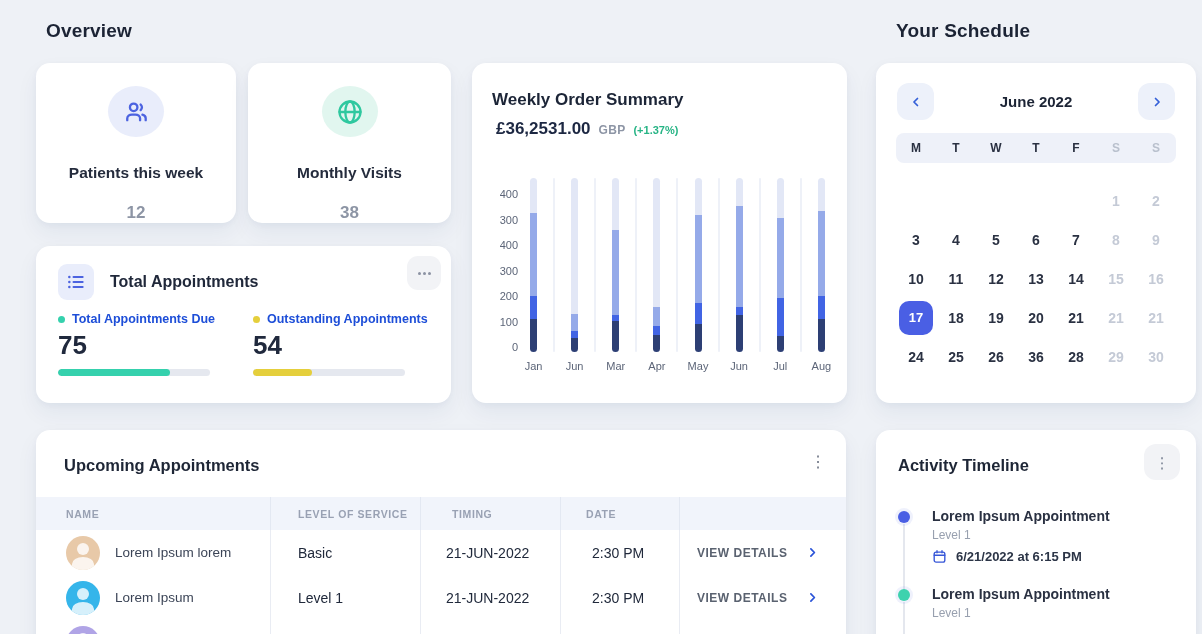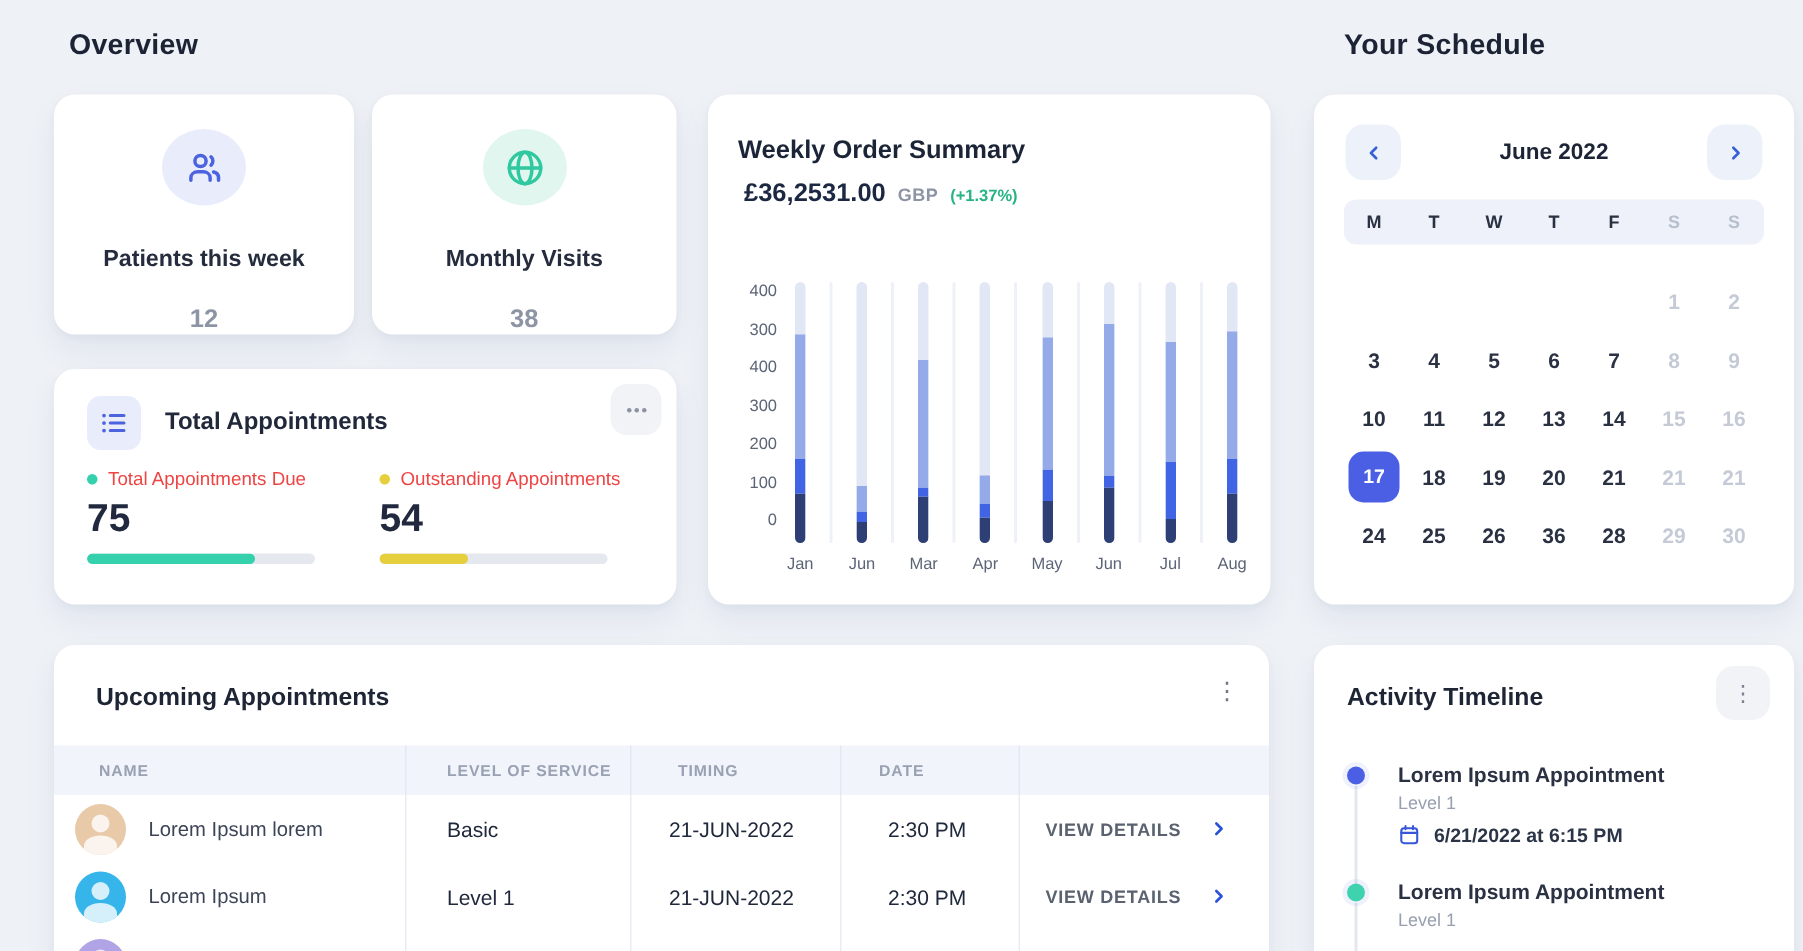--- a/index.html
+++ b/index.html
@@ -30,40 +30,40 @@
   
   #card-chart { left:472px; top:63px; width:375px; height:340px; }
   .chart-title { position:absolute; left:20px; top:27px; font-size:17px; font-weight:700; color:#1c2537; }
   .amount-row { position:absolute; left:24px; top:56px; display:flex; align-items:baseline; gap:8px; }
   .amount { font-size:17px; font-weight:800; color:#1c2742; }
   .currency { font-size:12px; font-weight:700; color:#8d95a5; letter-spacing:.3px; }
   .change { font-size:11px; font-weight:700; color:#27b485; }
   .chart { position:absolute; left:20px; top:108px; width:335px; height:205px; }
   .y-axis { position:absolute; left:0; top:18px; height:164px; width:26px; display:flex; flex-direction:column; justify-content:space-between; align-items:flex-end; }
   .y-axis span { font-size:11px; color:#5c6578; line-height:11px; }
-  .bars-area { position:absolute; left:38px; right:2px; top:17px; height:174px; display:flex; justify-content:space-between; }
+  .bars-area { position:absolute; left:38px; right:2px; top:7px; height:174px; display:flex; justify-content:space-between; }
   .bar-col { position:relative; width:7px; height:100%; }
   .bar-track { position:absolute; inset:0; border-radius:4px; overflow:hidden; }
   .seg { position:absolute; left:0; width:100%; }
   .gridline { width:2px; height:100%; background:#eef1f8; border-radius:1px; }
   .bar-label { position:absolute; top:calc(100% + 8px); left:50%; transform:translateX(-50%); font-size:11px; color:#5c6578; white-space:nowrap; }
 
   
   #card-total { left:36px; top:246px; width:415px; height:157px; }
   .ta-head { position:absolute; left:22px; top:18px; display:flex; align-items:center; gap:16px; }
   .ta-icon-wrap { width:36px; height:36px; border-radius:9px; background:#e9edfb; display:flex; align-items:center; justify-content:center; }
   .ta-title { font-size:16px; font-weight:700; color:#20283a; }
   .dots-button { position:absolute; right:10px; top:10px; width:34px; height:34px; border-radius:11px; background:#f2f3f6; border:none; display:flex; align-items:center; justify-content:center; gap:2px; cursor:pointer; }
   .dots-button i { width:3px; height:3px; border-radius:50%; background:#8c93a3; display:block; }
   .metric { position:absolute; top:66px; }
   #metric-0 { left:22px; width:165px; }
   #metric-1 { left:217px; width:178px; }
   .legend-row { display:flex; align-items:center; gap:7px; }
   .legend-dot { width:7px; height:7px; border-radius:50%; flex:none; }
-  .legend-label { font-size:12.5px; font-weight:400; color:#ef4444; white-space:nowrap; }
+  .legend-label { font-size:12.5px; font-weight:700; color:#1d4ed8; white-space:nowrap; }
   .metric-value { margin-top:4px; font-size:26px; font-weight:800; color:#20293d; }
   .progress-track { margin-top:8px; height:7px; border-radius:4px; background:#e5e8ef; width:152px; overflow:hidden; }
   .progress-fill { height:100%; border-radius:4px; }
 
   
   #card-table { left:36px; top:430px; width:810px; height:260px; }
   .table-title { position:absolute; left:28px; top:26px; font-size:16.5px; font-weight:700; color:#1e2636; }
   .kebab-plain { position:absolute; right:20px; top:24px; background:none; border:none; font-size:16px; color:#6f7685; cursor:pointer; line-height:1; letter-spacing:0; }
   .tbl { position:absolute; left:0; right:0; top:67px; }
   .tr-grid { display:grid; grid-template-columns:235px 150px 140px 119px 1fr; }
@@ -73,21 +73,21 @@
   .th.c0 { padding-left:30px; }
   .th.c1 { padding-left:27px; }
   .th.c2 { padding-left:25px; }
   .th.c3 { padding-left:31px; }
   .tr { height:45px; }
   .td { display:flex; align-items:center; font-size:14px; color:#20293b; border-right:1px solid #e9ecf3; }
   .td:last-child { border-right:none; }
   .td.c1 { padding-left:27px; }
   .td.c2 { padding-left:25px; }
   .td.c3 { padding-left:31px; }
-  .name-cell { padding-left:14px; gap:15px; color:#3c4557; font-size:13.5px; }
+  .name-cell { padding-left:30px; gap:15px; color:#3c4557; font-size:13.5px; }
   .avatar { position:relative; width:34px; height:34px; border-radius:50%; flex:none; overflow:hidden; }
   .avatar::before { content:""; position:absolute; left:50%; top:7px; transform:translateX(-50%); width:12px; height:12px; border-radius:50%; background:rgba(255,255,255,.8); }
   .avatar::after { content:""; position:absolute; left:50%; top:21px; transform:translateX(-50%); width:22px; height:14px; border-radius:50% 50% 0 0; background:rgba(255,255,255,.8); }
   .action-cell { justify-content:space-between; padding:0 27px 0 17px; cursor:pointer; }
   .vd-label { font-size:12px; font-weight:700; letter-spacing:.5px; color:#5a6270; }
 
   
   #card-calendar { left:876px; top:63px; width:320px; height:340px; }
   .cal-nav-btn { position:absolute; top:20px; width:37px; height:37px; border:none; border-radius:12px; background:#edf1fa; display:flex; align-items:center; justify-content:center; cursor:pointer; }
   #cal-prev { left:21px; }

